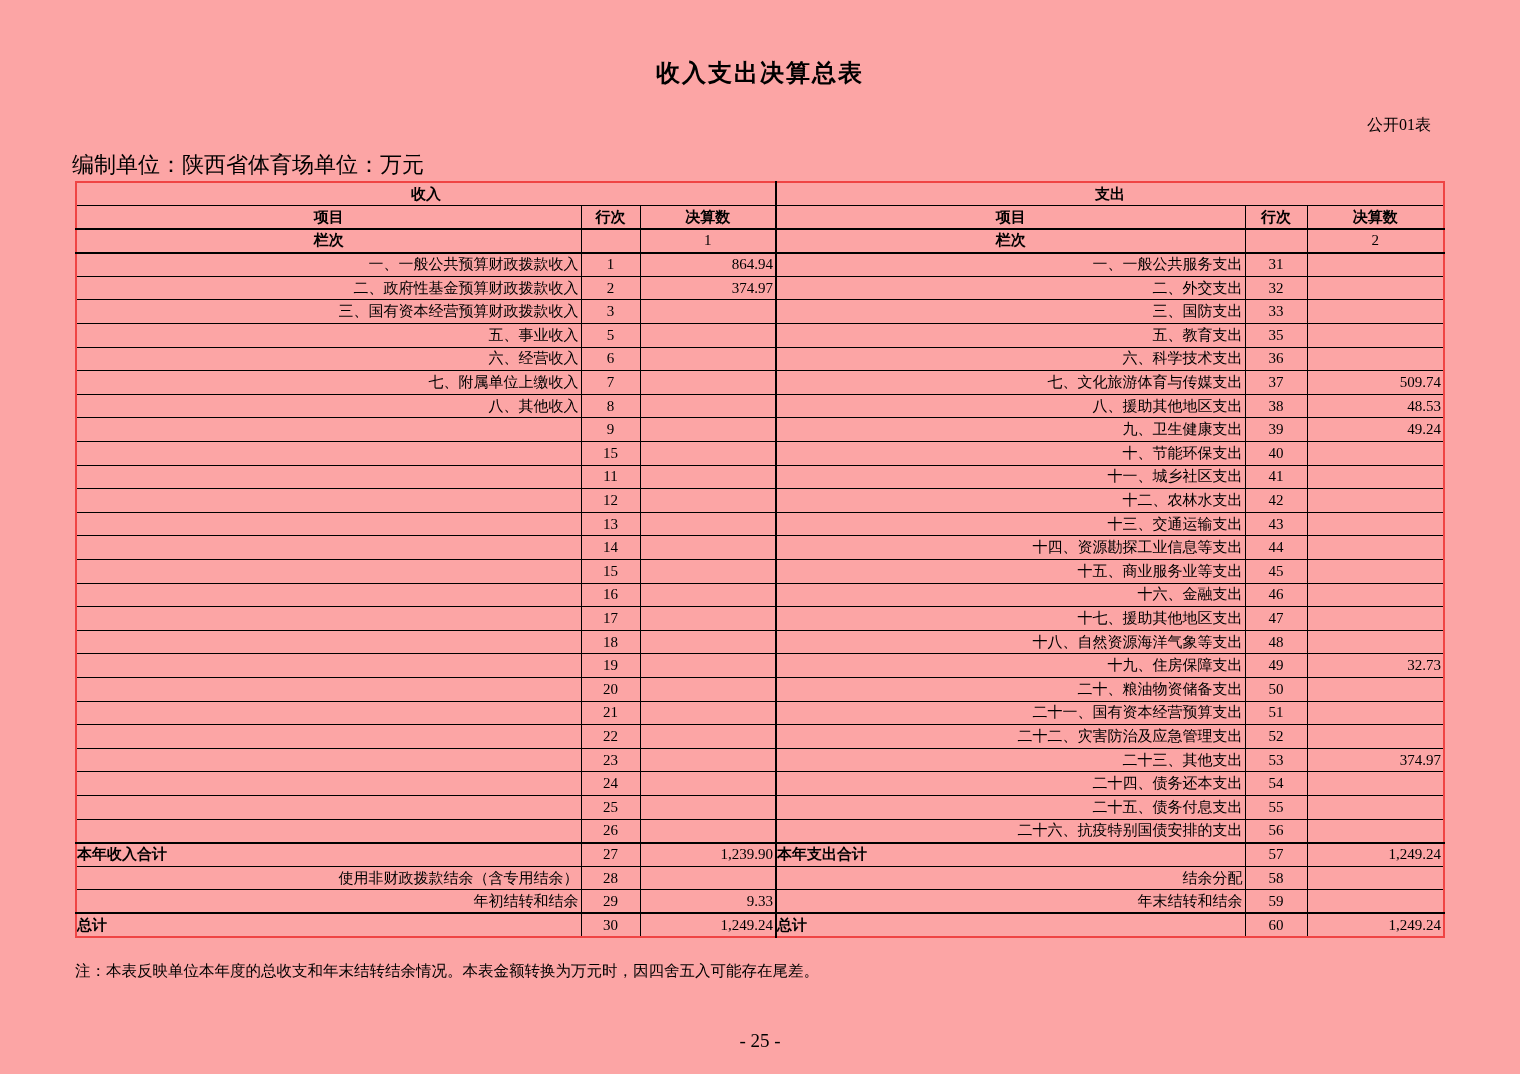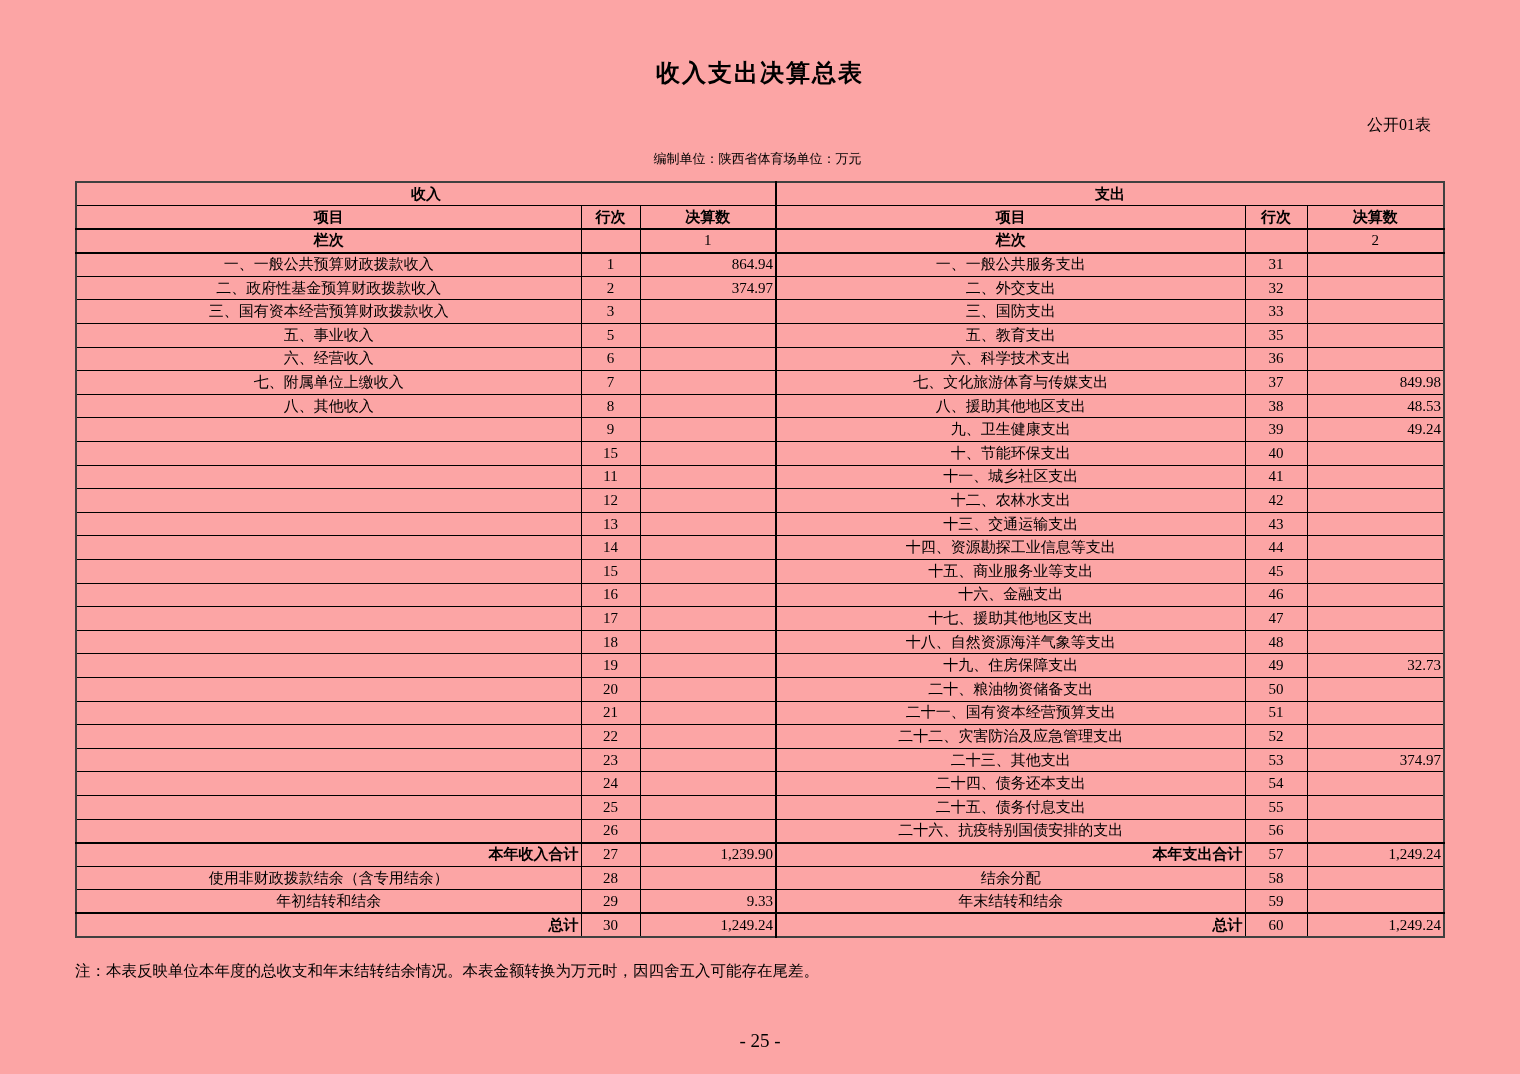--- a/index.html
+++ b/index.html
@@ -8,43 +8,43 @@
     font-family:"Liberation Serif","DejaVu Serif",serif; color:#000000;
     overflow:hidden;
   }
   .title {
     position:absolute; top:57px; left:0; width:100%;
     text-align:center; font-size:24px; font-weight:bold; letter-spacing:2px;
   }
   .form-code { position:absolute; top:115px; right:89px; font-size:16px; }
   .prep-line {
     position:absolute; top:150px; left:72px; right:77px;
-    display:flex; justify-content:center; font-size:13px;
+    display:flex; justify-content:flex-start; font-size:22px;
   }
   table.main {
     position:absolute; top:181px; left:75px; width:1368px;
     border-collapse:collapse; table-layout:fixed;
-    border:2px solid #404040;
+    border:2px solid #ef4444;
   }
   table.main tr { height:23.6px; }
   table.main th, table.main td {
     border:1px solid #000; padding:0 2px;
     font-size:15px; font-weight:normal; line-height:1;
     overflow:hidden; white-space:nowrap;
   }
   thead tr.h1 th { font-weight:bold; text-align:center; border-bottom:1px solid #000; }
   thead tr.h2 th { font-weight:bold; text-align:center; border-bottom:2px solid #000; }
   thead tr.h3 th { font-weight:bold; text-align:center; border-bottom:2px solid #000; }
   thead tr.h3 th.num { font-weight:normal; }
-  td.c-item { text-align:center; padding-left:6px; }
+  td.c-item { text-align:right; padding-left:6px; }
   td.c-no   { text-align:center; }
   td.c-amt  { text-align:right; padding-right:3px; }
   .mid { border-left:2px solid #000 !important; }
   tr.emph td { border-top:2px solid #000; }
-  tr.emph td.c-item { text-align:right; font-weight:bold; padding-left:16px; }
+  tr.emph td.c-item { text-align:left; font-weight:bold; padding-left:0; }
   .note { position:absolute; top:961px; left:75px; font-size:15.5px; }
   .pageno { position:absolute; top:1030px; left:0; width:100%; text-align:center; font-size:19px; }
 </style>
 </head>
 <body>
 
 <div class="page">
 
   <div class="title">收入支出决算总表</div>
 
@@ -126,21 +126,21 @@
           <td class="c-item mid">六、科学技术支出</td>
           <td class="c-no">36</td>
           <td class="c-amt"></td>
         </tr>
         <tr>
           <td class="c-item">七、附属单位上缴收入</td>
           <td class="c-no">7</td>
           <td class="c-amt"></td>
           <td class="c-item mid">七、文化旅游体育与传媒支出</td>
           <td class="c-no">37</td>
-          <td class="c-amt">849.98</td>
+          <td class="c-amt">509.74</td>
         </tr>
         <tr>
           <td class="c-item">八、其他收入</td>
           <td class="c-no">8</td>
           <td class="c-amt"></td>
           <td class="c-item mid">八、援助其他地区支出</td>
           <td class="c-no">38</td>
           <td class="c-amt">48.53</td>
         </tr>
         <tr>

